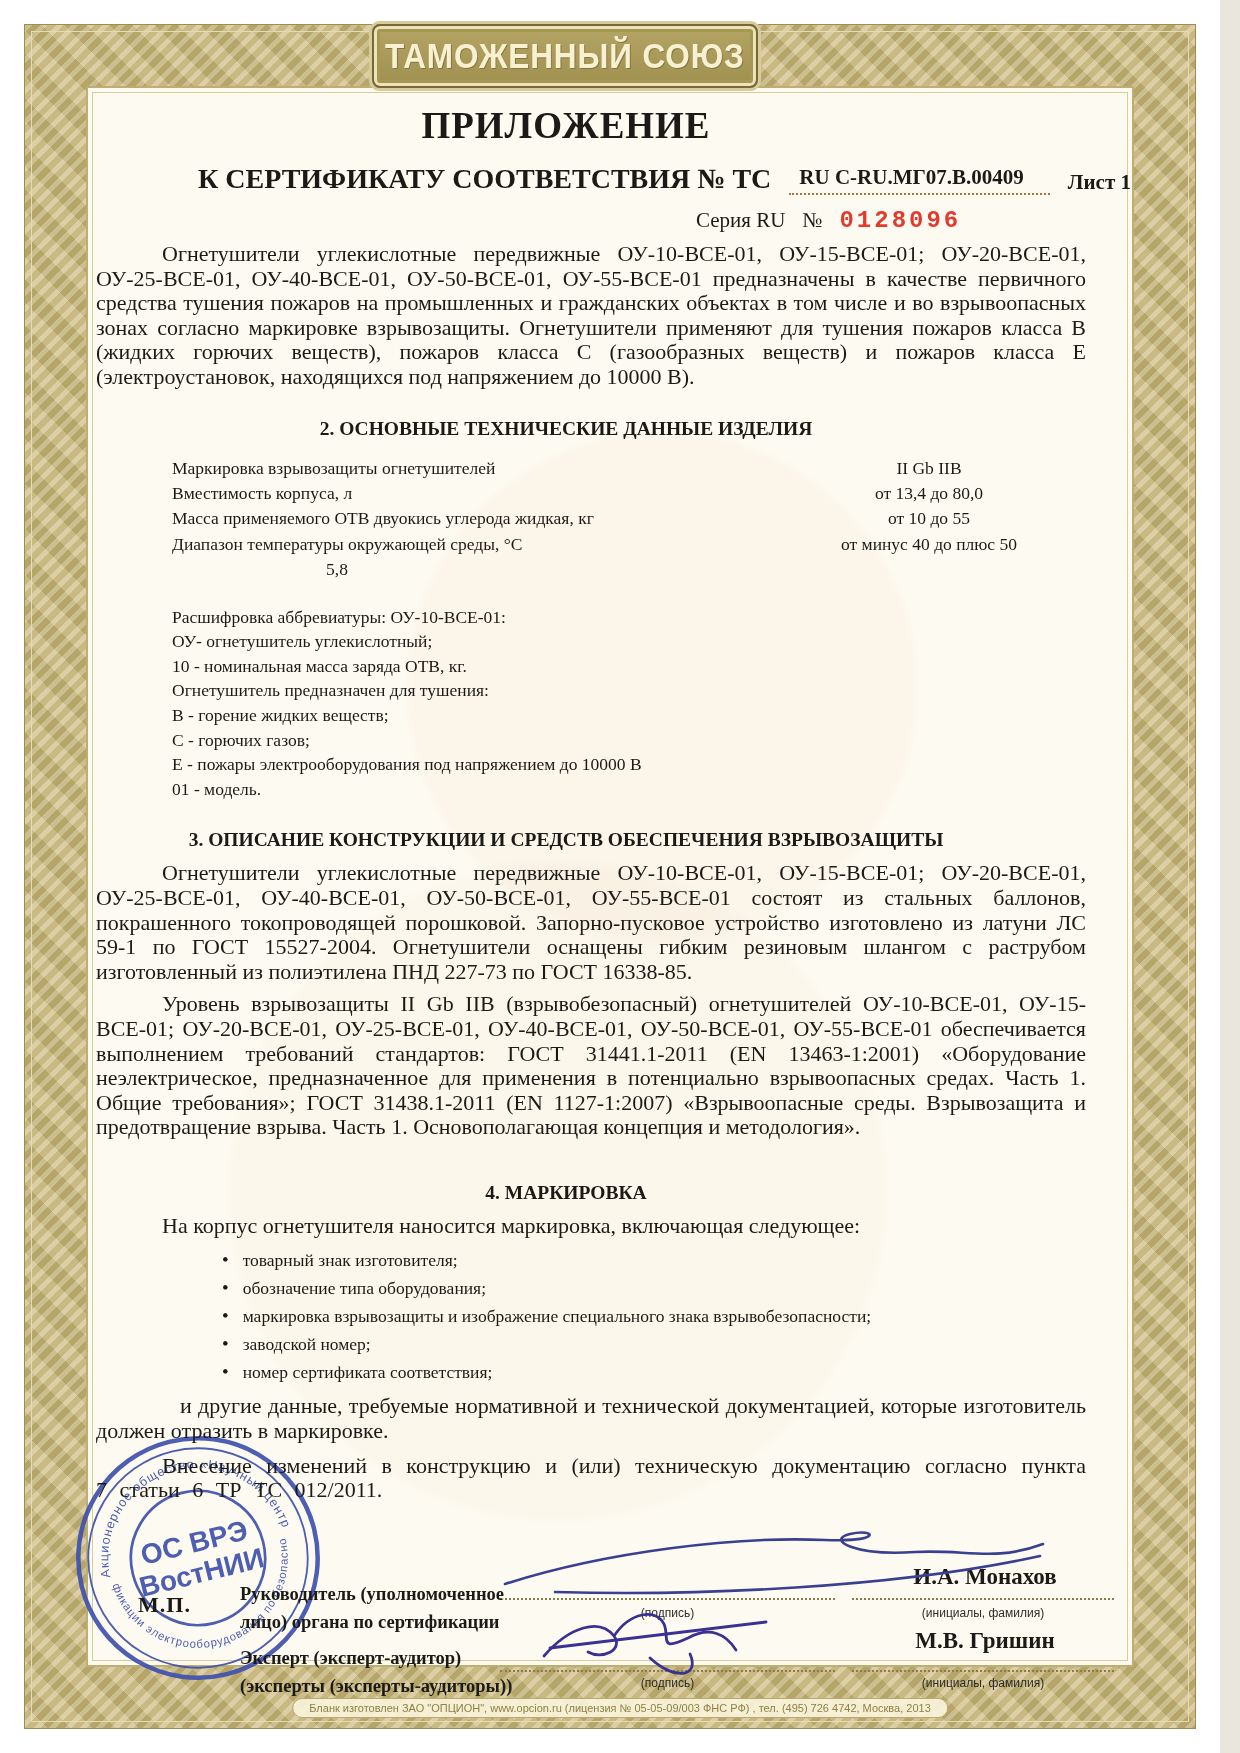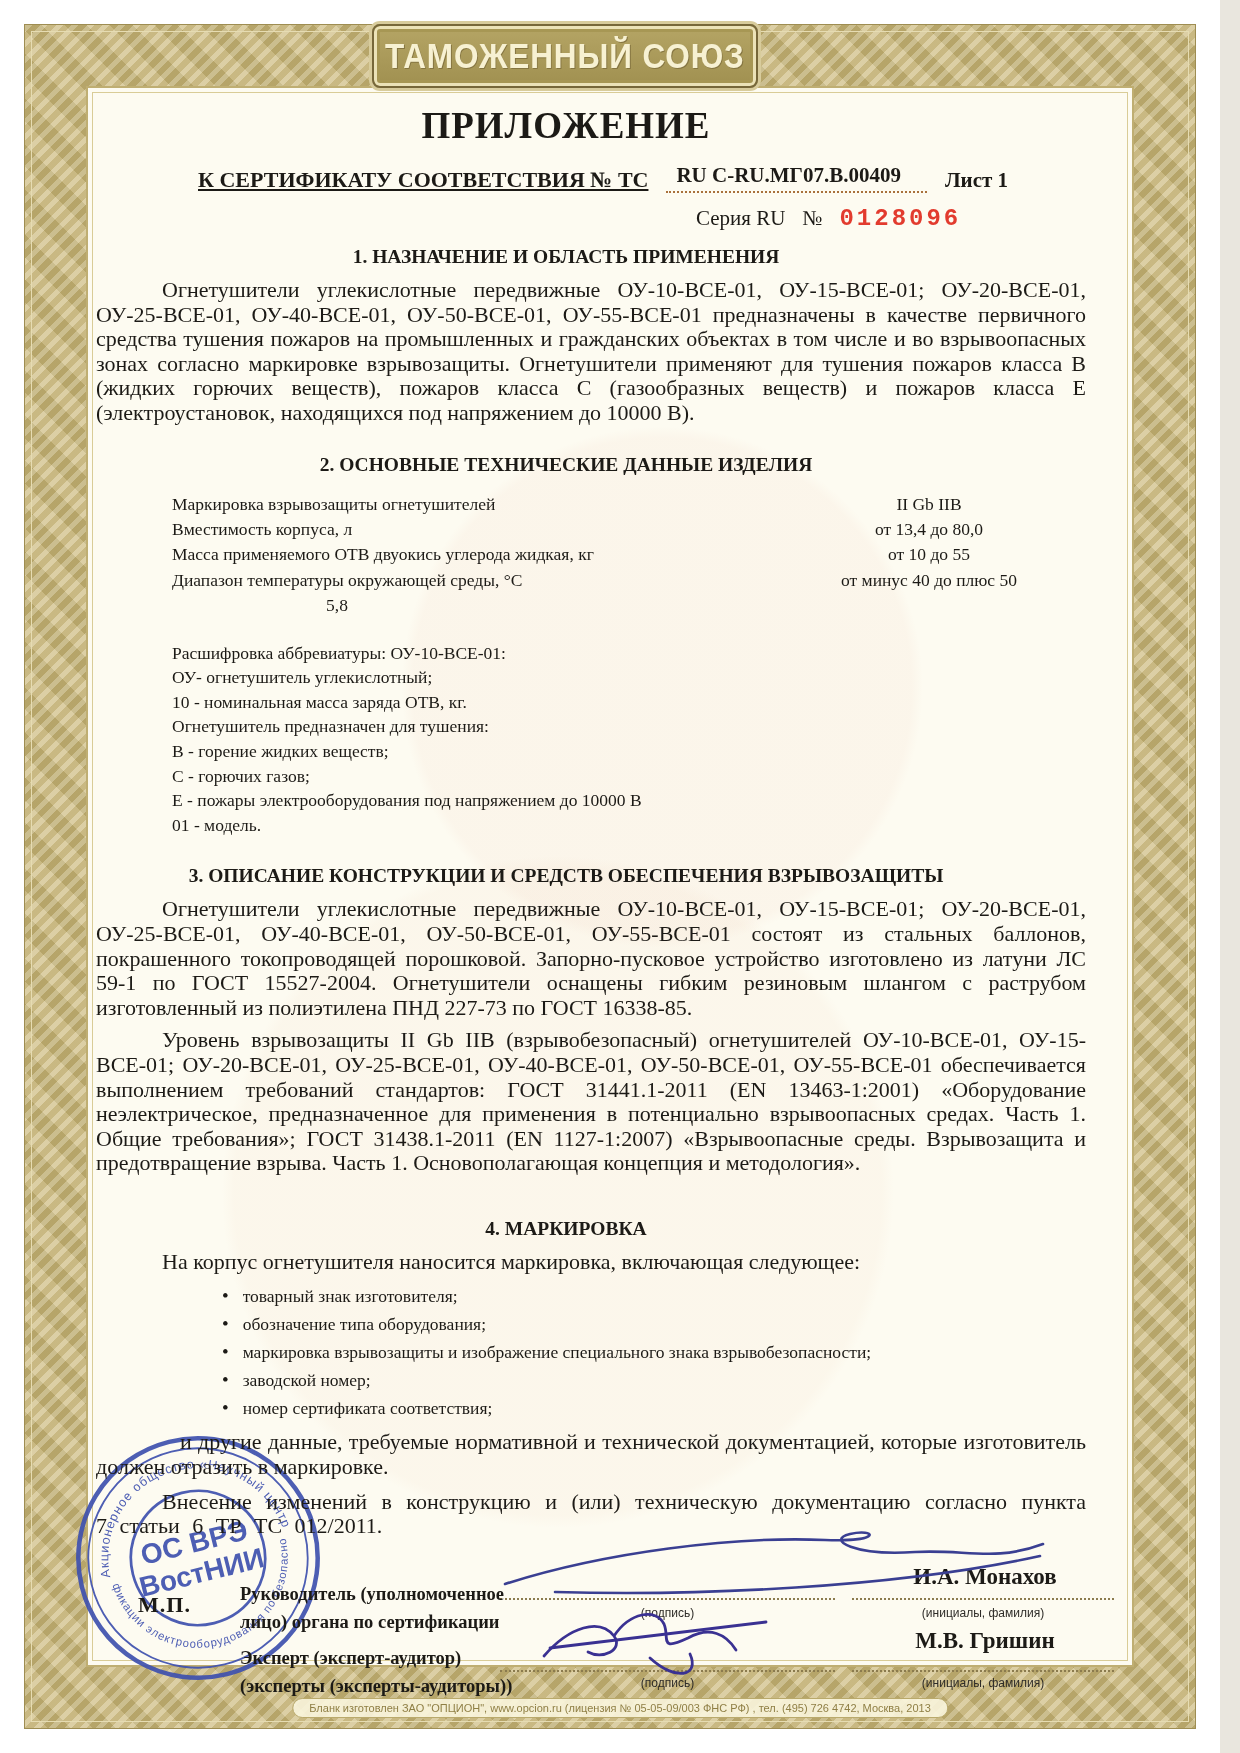--- a/index.html
+++ b/index.html
@@ -22,21 +22,21 @@
     background:linear-gradient(#b5a565,#a09050);border:2px solid #77683a;border-radius:8px;
     box-shadow:inset 0 0 0 3px #ece3b8, inset 0 0 0 6px #a79754, 0 0 0 3px #d8cc9c;
     display:flex;align-items:center;justify-content:center;z-index:5;}
   .banner-text{font-family:"Liberation Sans",sans-serif;font-weight:900;font-size:35px;
     letter-spacing:1px;color:#f7f1d2;transform:scaleX(.9);white-space:nowrap;
     text-shadow:1px 1px 0 #857541;}
   
   .content{position:absolute;left:88px;top:104px;width:1006px;z-index:2;}
   .doc-title{text-align:center;font-size:37px;font-weight:bold;letter-spacing:1px;margin:0 50px 16px 0;}
   .subtitle-row{display:flex;align-items:flex-end;margin-left:110px;gap:18px;font-weight:bold;}
-  .subtitle-label{font-size:22px;white-space:nowrap;text-decoration:underline;}
+  .subtitle-label{font-size:28px;white-space:nowrap;}
   .cert-num{font-size:21px;border-bottom:2px dotted #a9713c;padding:0 26px 3px 10px;white-space:nowrap;}
   .sheet{font-size:21px;white-space:nowrap;}
   .series-row{display:flex;gap:17px;margin:12px 0 0 608px;align-items:baseline;}
   .series-label{font-size:21px;}
   .series-no{font-size:21px;}
   .serial{font-family:"Liberation Mono",monospace;font-weight:bold;font-size:24px;
     color:#e23b2e;letter-spacing:3px;}
   .sec-heading{text-align:center;font-size:19.5px;font-weight:bold;margin:14px 50px 10px 0;}
   .mt-lg{margin-top:28px;}
   .body-text{font-size:22px;line-height:24.6px;text-align:justify;margin:8px;}
@@ -86,21 +86,20 @@
       <span class="cert-num">RU C-RU.МГ07.В.00409</span>
       <span class="sheet">Лист 1</span>
     </div>
 
     <div class="series-row">
       <span class="series-label">Серия RU</span>
       <span class="series-no">№</span>
       <span class="serial">0128096</span>
     </div>
 
-    <div class="sec-heading">1. НАЗНАЧЕНИЕ И ОБЛАСТЬ ПРИМЕНЕНИЯ</div>
     <p class="body-text indent">Огнетушители углекислотные передвижные ОУ-10-ВСЕ-01, ОУ-15-ВСЕ-01; ОУ-20-ВСЕ-01, ОУ-25-ВСЕ-01, ОУ-40-ВСЕ-01, ОУ-50-ВСЕ-01, ОУ-55-ВСЕ-01 предназначены в качестве первичного средства тушения пожаров на промышленных и гражданских объектах в том числе и во взрывоопасных зонах согласно маркировке взрывозащиты. Огнетушители применяют для тушения пожаров класса В (жидких горючих веществ), пожаров класса С (газообразных веществ)  и пожаров класса Е (электроустановок, находящихся под напряжением до 10000 В).</p>
 
     <div class="sec-heading mt-lg">2. ОСНОВНЫЕ ТЕХНИЧЕСКИЕ ДАННЫЕ ИЗДЕЛИЯ</div>
     <div class="specs">
         <div class="spec-row">
         <div class="spec-label">Маркировка взрывозащиты огнетушителей</div>
         <div class="spec-value">II Gb IIB</div>
       </div>
         <div class="spec-row">
         <div class="spec-label">Вместимость корпуса, л</div>

